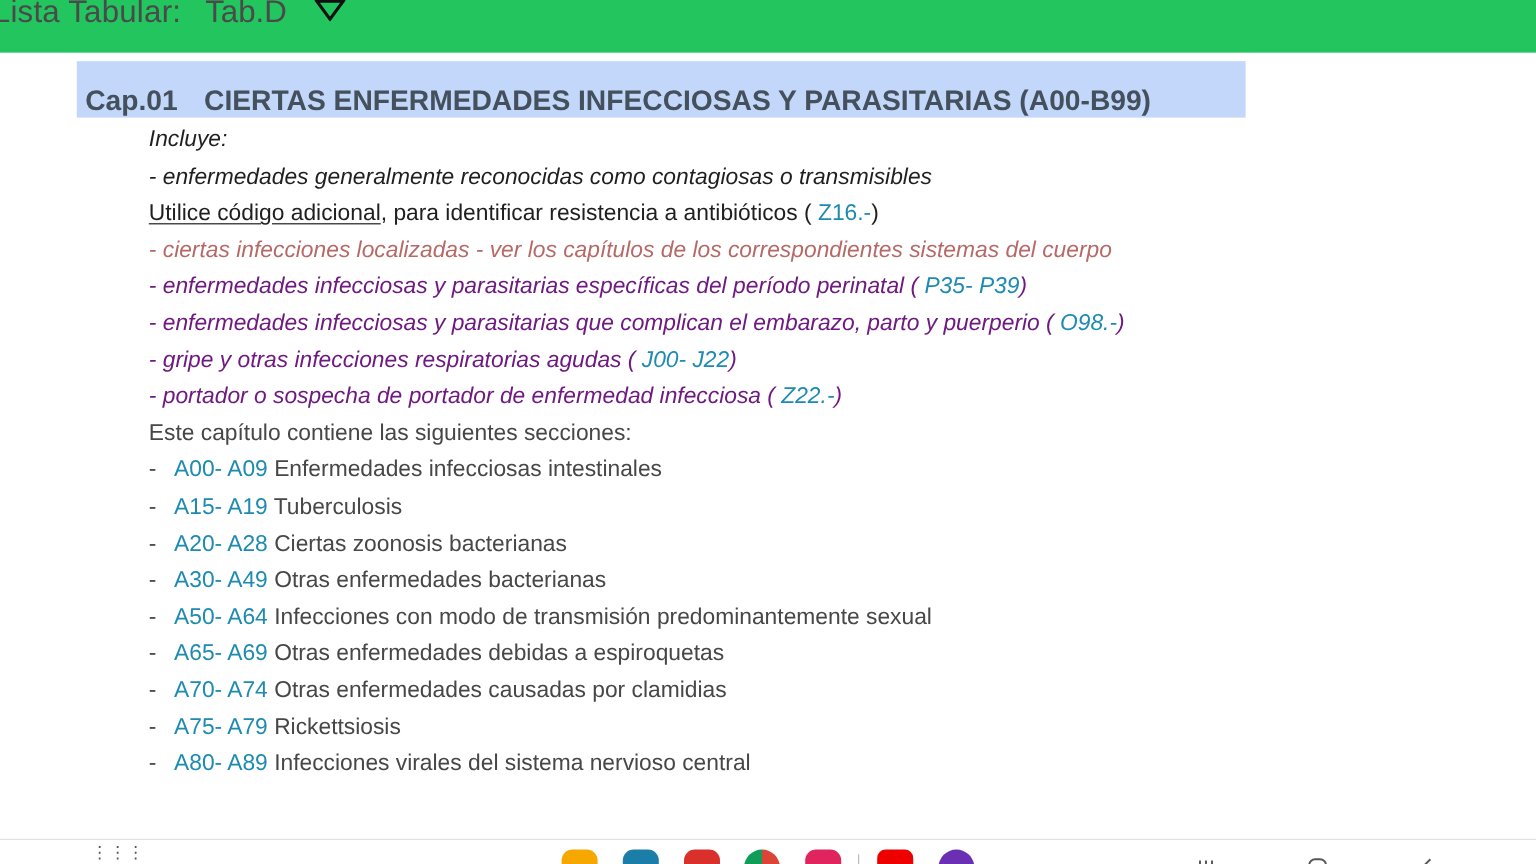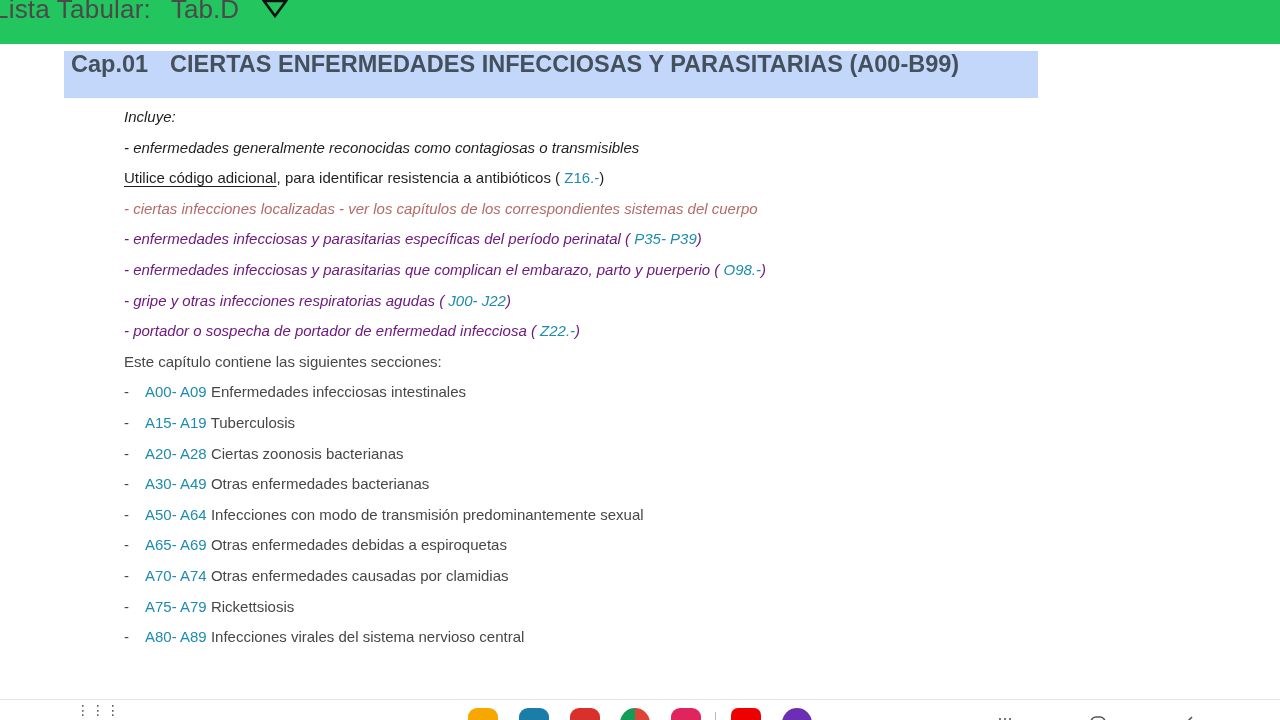--- a/index.html
+++ b/index.html
@@ -27,32 +27,32 @@
       position: absolute; left: 262px; top: 0px; width: 26px; height: 18px;
       cursor: pointer;
     }
     .content {
       position: absolute; left: 0; top: 44px; width: 1280px; height: 655px;
       overflow: hidden; background: #fff;
     }
     .chapter-header {
       position: absolute; left: 64px; top: 7px; width: 974px; height: 47px;
       background: #c2d7f9;
-      display: flex; align-items: flex-start;
+      display: flex; align-items: flex-end;
       padding-left: 7px;
       font-weight: bold; font-size: 23.5px; color: #44505c;
       white-space: nowrap;
     }
     .chapter-header .cap { margin-right: 22px; }
     .body-lines {
       position: absolute; left: 124px; top: 58px; width: 1156px;
     }
     .line {
       height: 30.6px; line-height: 30.6px;
-      font-size: 15px; white-space: nowrap;
+      font-size: 19px; white-space: nowrap;
     }
     .it { font-style: italic; }
     .black { color: #1f1f1f; }
     .excl1 { color: #b66a67; }
     .excl2 { color: #6f1a80; }
     .gray { color: #474747; }
     .code { color: #1e8bb0; cursor: pointer; }
     .u { text-decoration: underline; text-underline-offset: 3px; cursor: pointer; }
     .dash { display: inline-block; width: 21px; }
     .sec-code { color: #1e8bb0; cursor: pointer; }

